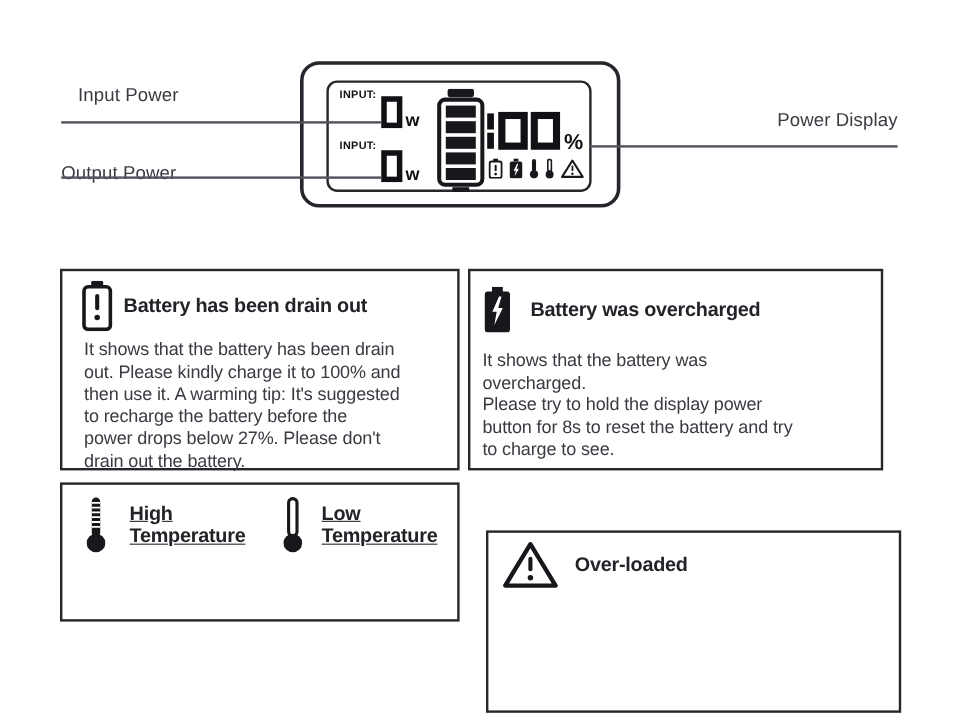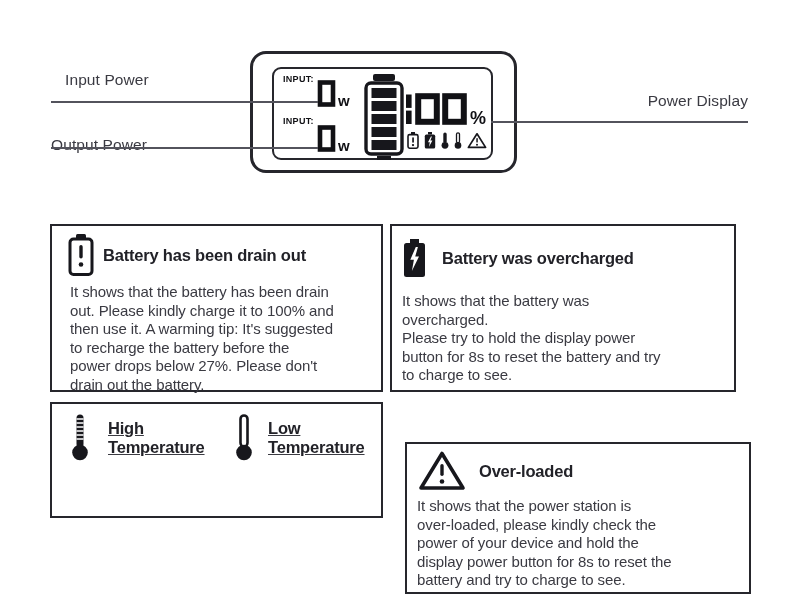--- a/index.html
+++ b/index.html
@@ -204,20 +204,15 @@
 
   <div class="box" id="box4">
     <div class="bhead">
       <svg width="50" height="42" viewBox="0 0 50 42">
         <path d="M25 3.5 L46 38 H4 Z" fill="none" stroke="#17171c" stroke-width="3.6" stroke-linejoin="round"></path>
         <rect x="23.3" y="14" width="3.4" height="12" rx="1.7" fill="#17171c"></rect>
         <circle cx="25" cy="31.5" r="2.3" fill="#17171c"></circle>
       </svg>
       <h3 class="btitle">Over-loaded</h3>
     </div>
-    <div class="bbody">It shows that the power station is
-over-loaded, please kindly check the
-power of your device and hold the
-display power button for 8s to reset the
-battery and try to charge to see.</div>
   </div>
 
 </div>
 
 </body></html>

